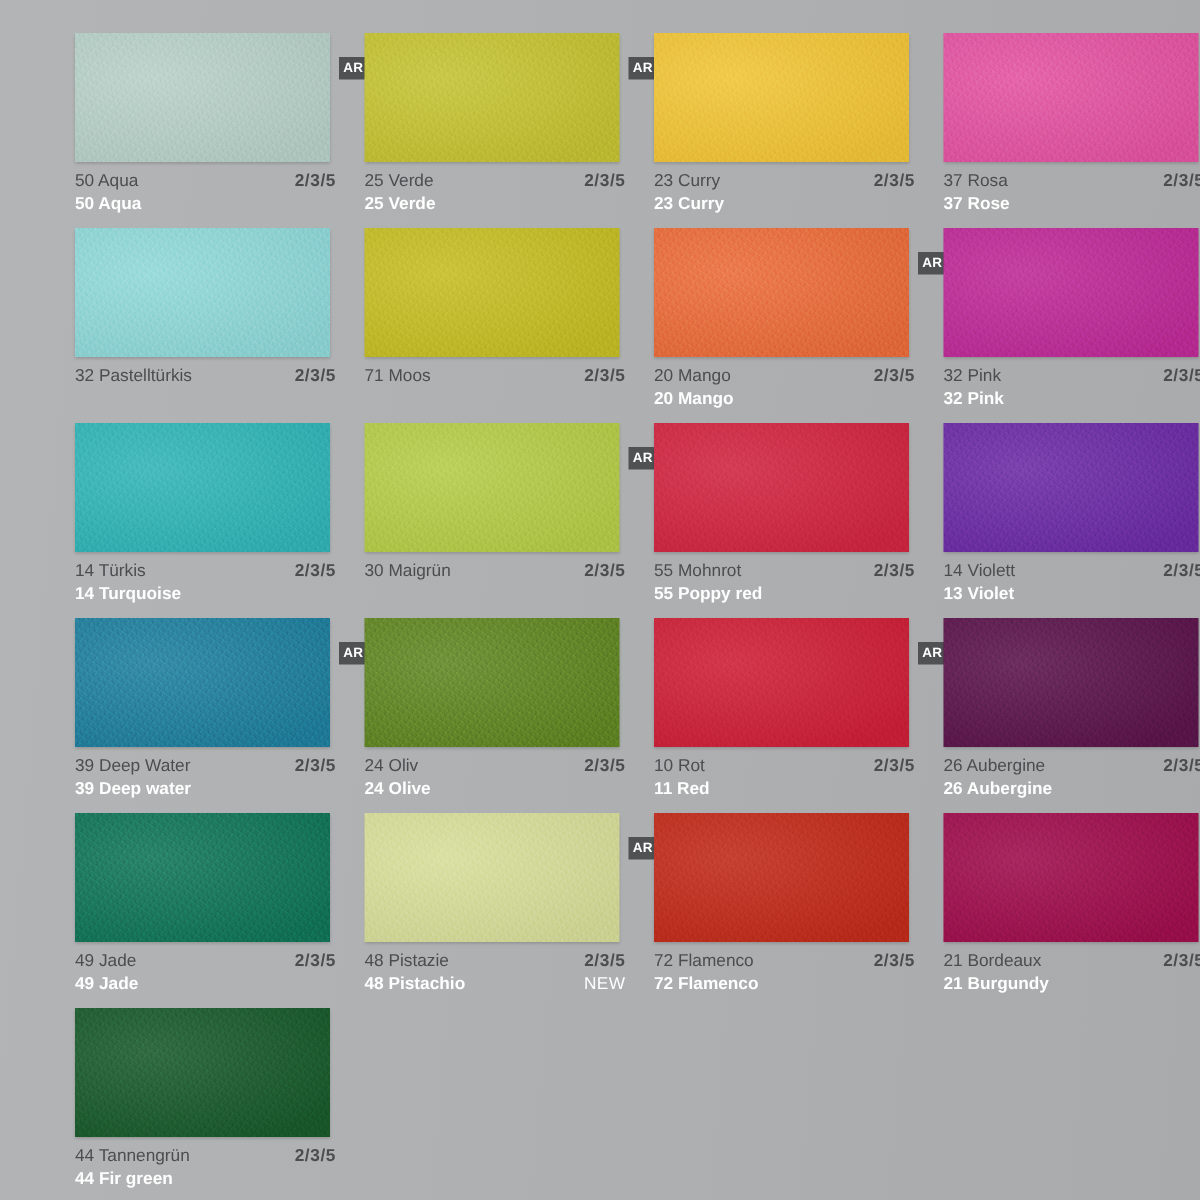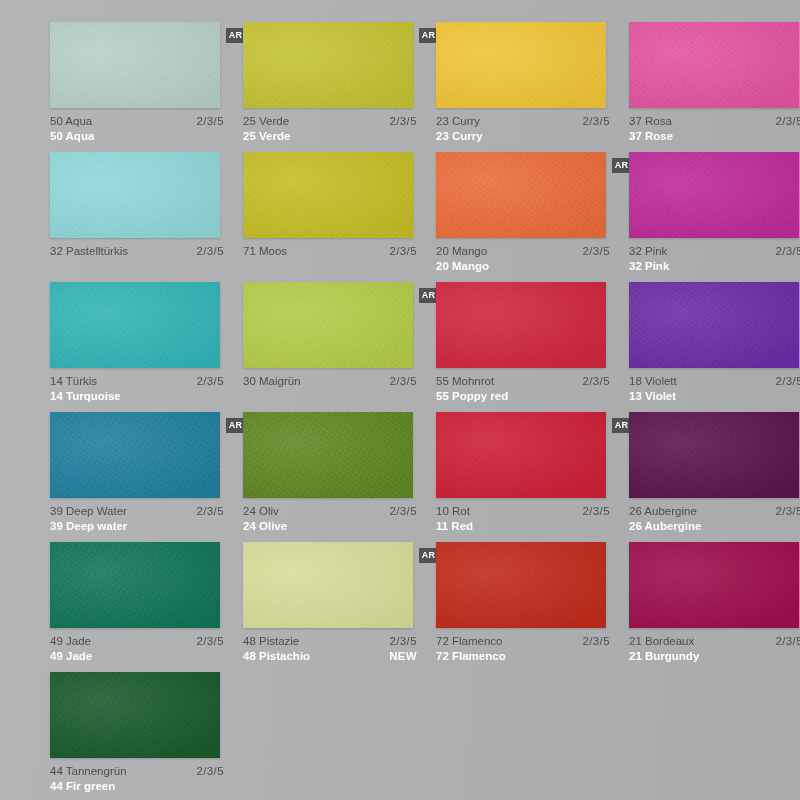--- a/index.html
+++ b/index.html
@@ -42,21 +42,21 @@
     pointer-events: none;
   }
   .swatch::before {
     content: "";
     position: absolute; inset: 0;
     background: radial-gradient(ellipse at 30% 35%, rgba(255,255,255,.10), rgba(0,0,0,.06) 85%);
     pointer-events: none;
   }
   .ar-badge {
     position: absolute;
-    top: 6px; left: 176px;
+    top: 16px; left: 176px;
     width: 19px; height: 15px;
     background: #4f5153;
     color: #ffffff;
     font-size: 9px;
     font-weight: bold;
     letter-spacing: .2px;
     line-height: 15px;
     text-align: center;
   }
   .labels { width: 174px; margin-top: 6px; }
@@ -64,22 +64,22 @@
     display: flex;
     justify-content: space-between;
     align-items: flex-end;
     font-size: 11.5px;
     line-height: 15px;
     white-space: nowrap;
   }
   .line-de { color: #4b4d4f; }
   .line-en { color: #ffffff; font-weight: bold; }
   .name-en { font-weight: bold; }
-  .grade { color: #4b4d4f; font-size: 11.5px; letter-spacing: .4px; }
-  .new-tag { color: #ffffff; font-weight: bold; font-size: 11.5px; letter-spacing: .3px; margin-left: 32px; }
+  .grade { color: #4b4d4f; font-size: 11.5px; letter-spacing: .4px; font-weight: bold; }
+  .new-tag { color: #ffffff; font-weight: normal; font-size: 11.5px; letter-spacing: .3px; margin-left: 32px; }
 </style>
 </head>
 <body>
 
 <div id="chart">
   <div class="grid" id="grid">
       <div class="cell">
         <div class="swatch-wrap">
           <div class="swatch" style="background: rgb(181, 207, 198);"></div>
           <div class="ar-badge">AR</div>
@@ -235,21 +235,21 @@
             <span class="new-tag"></span>
           </div>
         </div>
       </div>
       <div class="cell">
         <div class="swatch-wrap">
           <div class="swatch" style="background: rgb(106, 43, 163);"></div>
         </div>
         <div class="labels">
           <div class="line line-de">
-            <span class="name-de">18  Violett</span>
+            <span class="name-de">14  Violett</span>
             <span class="grade">2/3/5</span>
           </div>
           <div class="line line-en">
             <span class="name-en">13  Violet</span>
             <span class="new-tag"></span>
           </div>
         </div>
       </div>
       <div class="cell">
         <div class="swatch-wrap">

